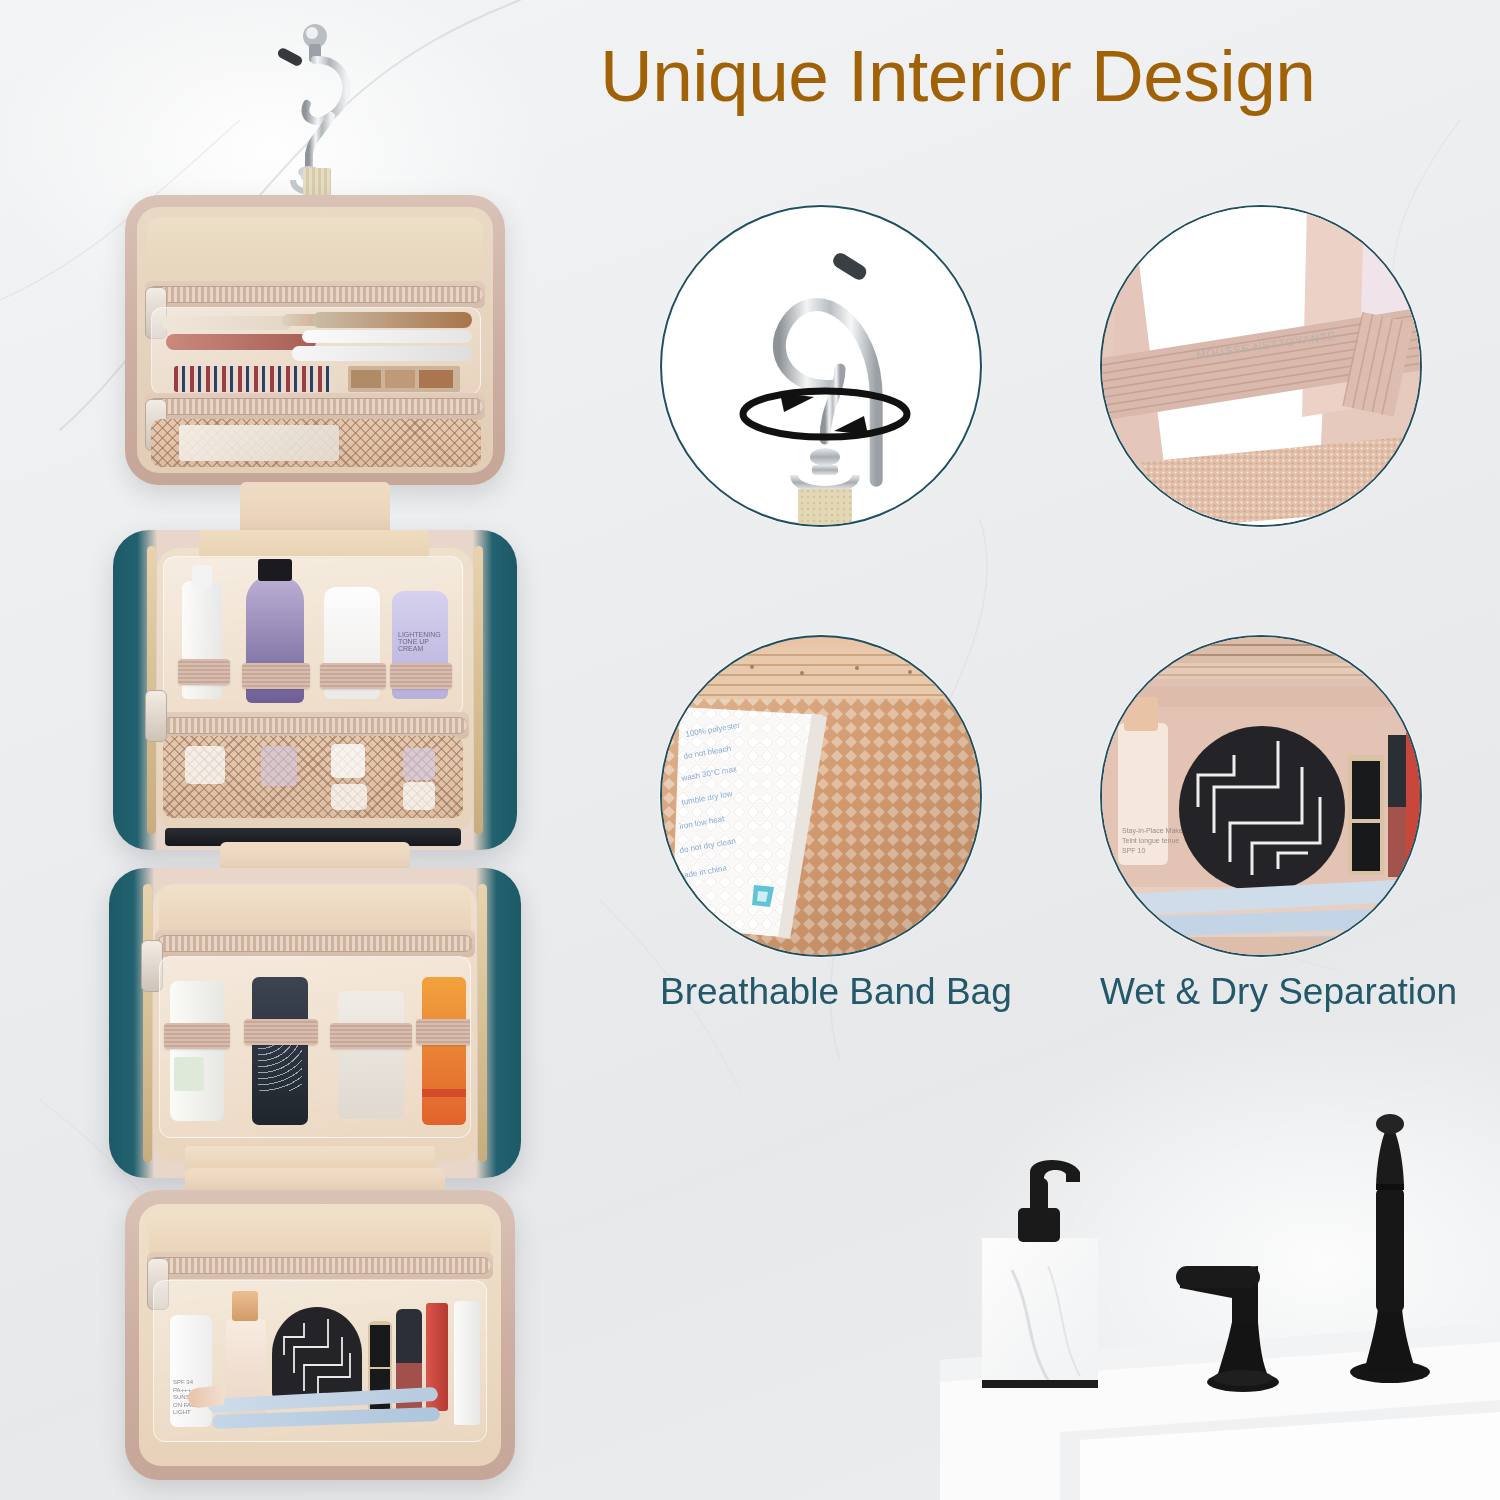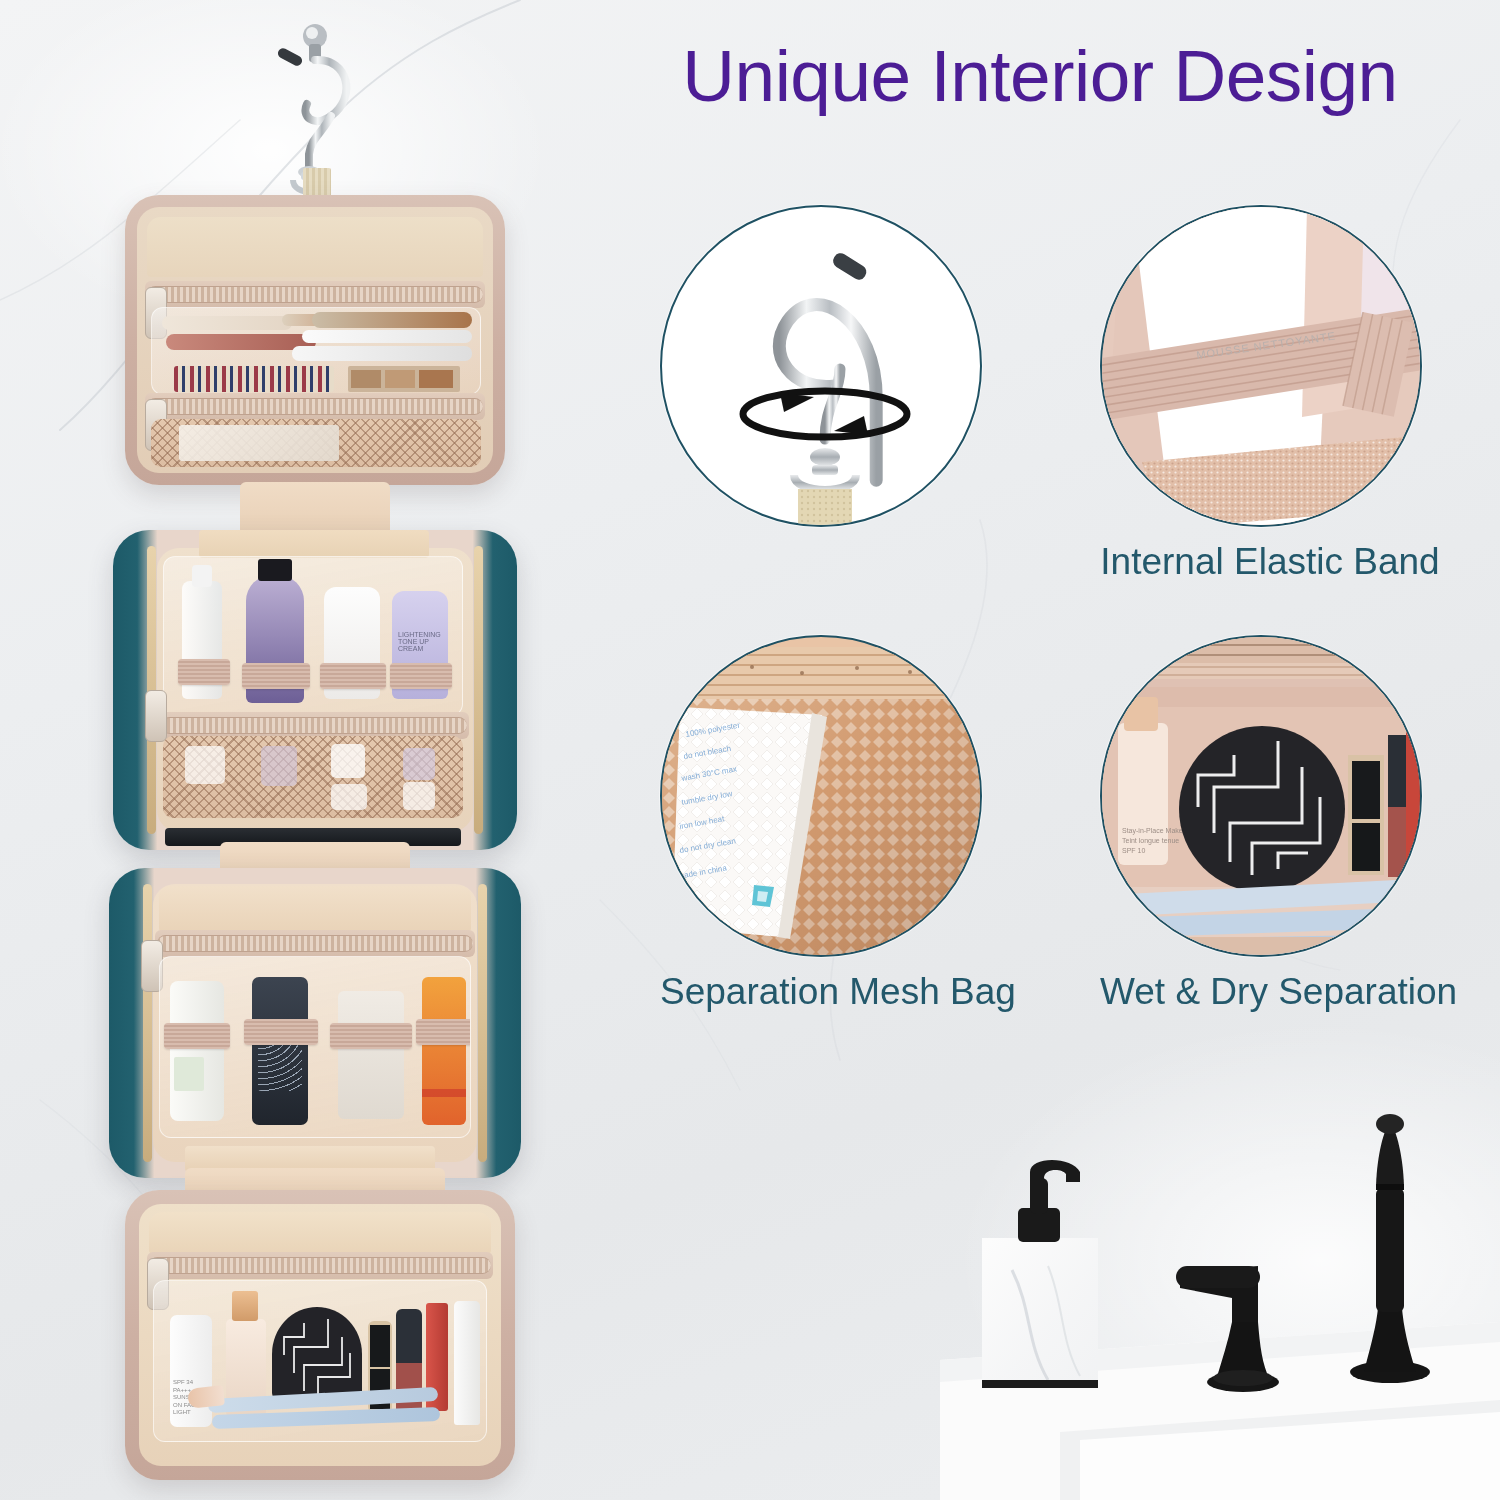--- a/index.html
+++ b/index.html
@@ -13,24 +13,24 @@
   #marble-bg{
     position:absolute; inset:0;
     background:
       radial-gradient(ellipse 400px 260px at 18% 10%, rgba(255,255,255,.95), rgba(255,255,255,0) 70%),
       radial-gradient(ellipse 520px 340px at 88% 84%, rgba(255,255,255,.85), rgba(255,255,255,0) 70%),
       linear-gradient(160deg,#f3f4f5 0%,#eceef0 35%,#e6e8ea 70%,#eceef0 100%);
   }
   
   #title{
     position:absolute; left:600px; top:38px; width:880px;
-    text-align:center;
+    text-align:left;
     font-size:73px; line-height:1.05; font-weight:400;
     letter-spacing:-.5px;
-    color:#4c1d95;
+    color:#a16207;
     white-space:nowrap;
   }
   
   .feature{ position:absolute; width:340px; }
   .circle{
     width:322px; height:322px; border-radius:50%;
     border:2px solid #1f5163;
     overflow:hidden; position:relative;
     background:#fff;
     box-shadow:0 0 0 1px rgba(255,255,255,.6);
@@ -231,21 +231,20 @@
         <pattern id="meshp" width="6" height="6" patternUnits="userSpaceOnUse">
           <rect width="6" height="6" fill="none"></rect>
           <circle cx="1.5" cy="1.5" r="1.1" fill="#fff" opacity=".85"></circle>
           <circle cx="4.5" cy="4.5" r="1.1" fill="#c49a84"></circle>
         </pattern>
 
         <text x="95" y="152" font-family="Liberation Sans" font-size="11" fill="#b9b0ad" letter-spacing="1" transform="rotate(-8 95 152)">MOUSSE NETTOYANTE</text>
       </svg>
     </div>
   </div>
-  <div class="fcaption">Internal Elastic Band</div>
 </div>
 
 <div class="feature" style="left:660px; top:635px;">
   <div class="circle c-mesh">
     <div class="inner">
       <svg viewBox="0 0 322 322" width="322" height="322">
         <defs>
           <pattern id="diam" width="14" height="14" patternUnits="userSpaceOnUse" patternTransform="rotate(0)">
             <rect width="14" height="14" fill="#d8a278"></rect>
             <path d="M7 1 L13 7 L7 13 L1 7 Z" fill="#f3e0cf"></path>
@@ -295,21 +294,21 @@
           <text x="16" y="242" transform="rotate(-10 16 242)">made in china</text>
         </g>
 
         <g transform="translate(92,248)">
           <path d="M0 0 L20 2 L16 22 L-2 20 Z" fill="#5fc4d6"></path>
           <path d="M4 6 L14 7 L12 17 L3 16 Z" fill="#ffffff" opacity=".7"></path>
         </g>
       </svg>
     </div>
   </div>
-  <div class="fcaption">Separation Mesh Bag</div>
+  <div class="fcaption">Breathable Band Bag</div>
 </div>
 
 <div class="feature" style="left:1100px; top:635px;">
   <div class="circle c-wetdry">
     <div class="inner">
       <svg viewBox="0 0 322 322" width="322" height="322">
 
         <rect x="0" y="0" width="322" height="322" fill="#e7cfc2"></rect>
         <rect x="0" y="50" width="322" height="200" fill="#e3c4b4"></rect>
         <rect x="0" y="40" width="322" height="30" fill="#d7b3a3" opacity=".5"></rect>

